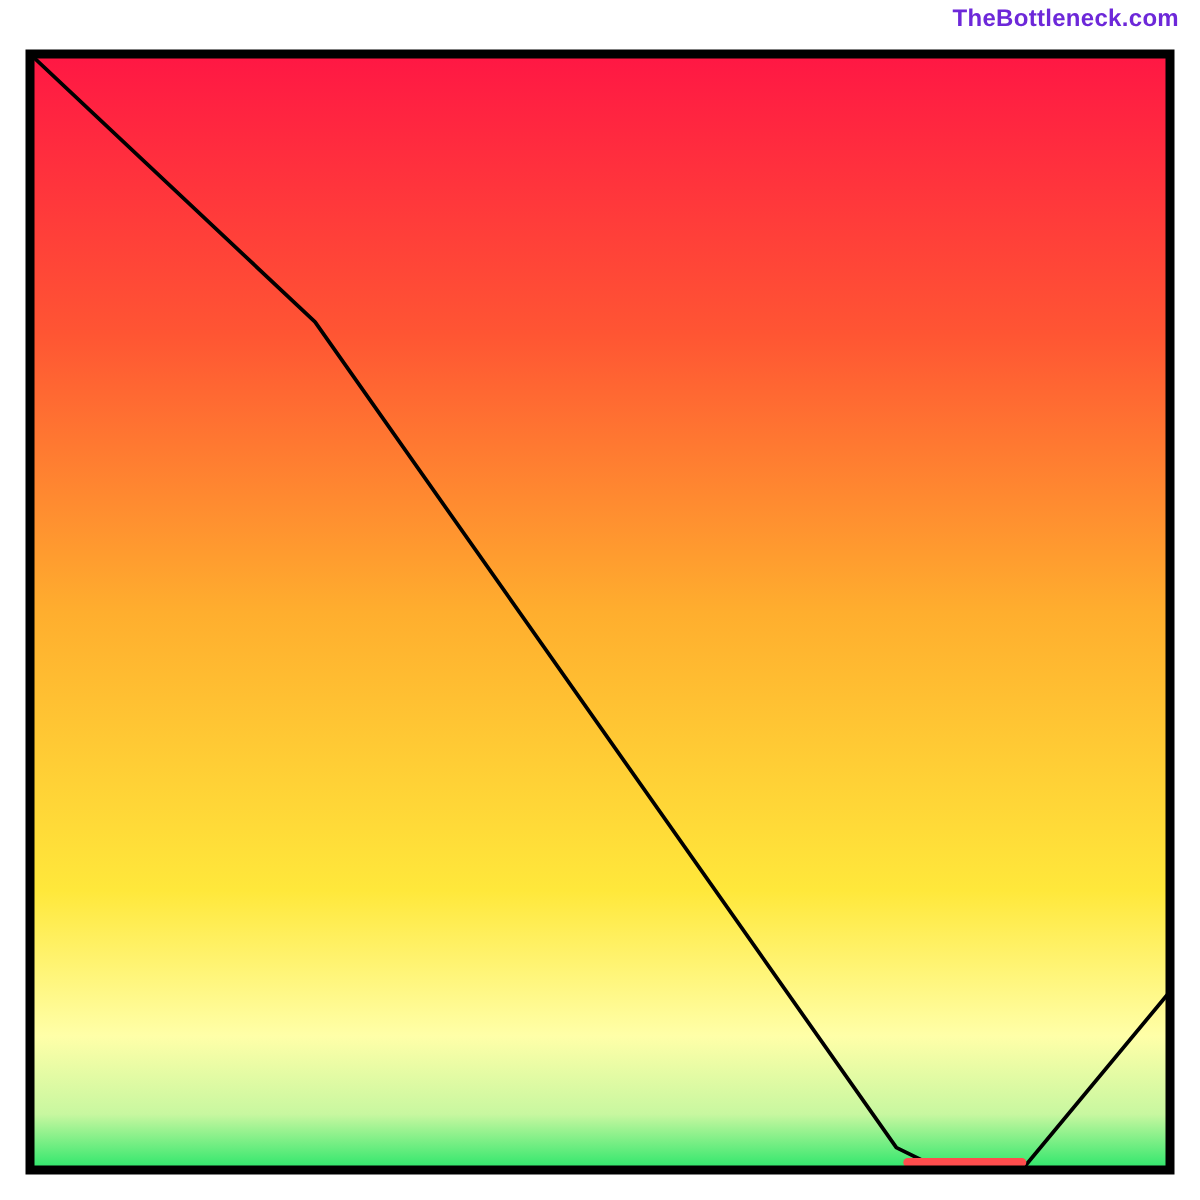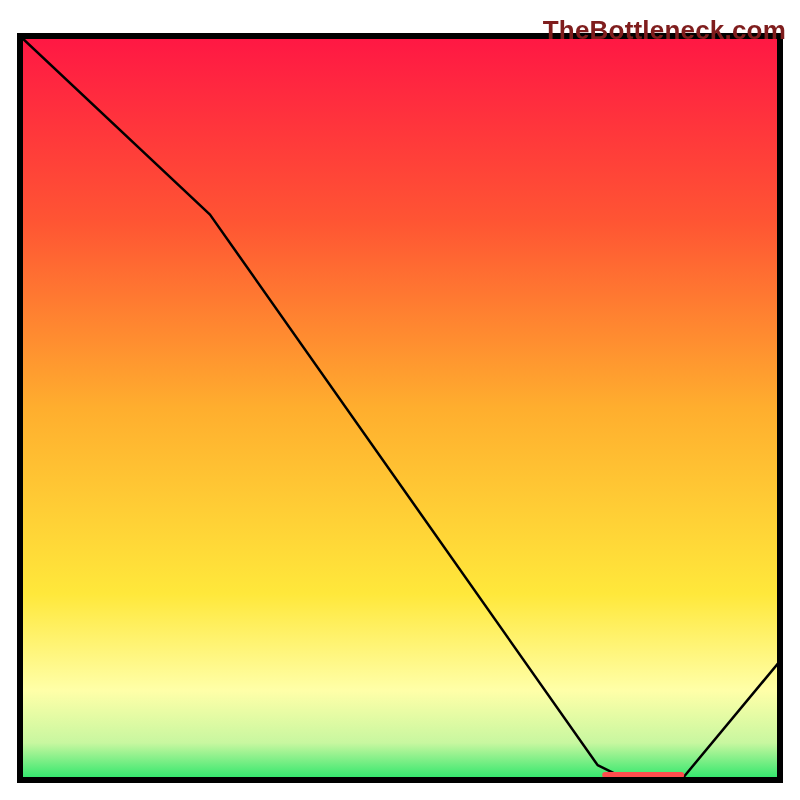--- a/index.html
+++ b/index.html
@@ -10,25 +10,25 @@
     background: #ffffff;
     font-family: Arial, Helvetica, sans-serif;
   }
   .stage {
     position: relative;
     width: 800px;
     height: 800px;
   }
   .watermark {
     position: absolute;
-    top: 15px;
+    top: 4px;
     right: 14px;
-    font-size: 26px;
+    font-size: 16px;
     font-weight: bold;
-    color: #7f1d1d;
+    color: #6d28d9;
     letter-spacing: 0.2px;
   }
   svg {
     display: block;
   }
 </style>
 </head>
 <body>
 
 <div class="stage">

